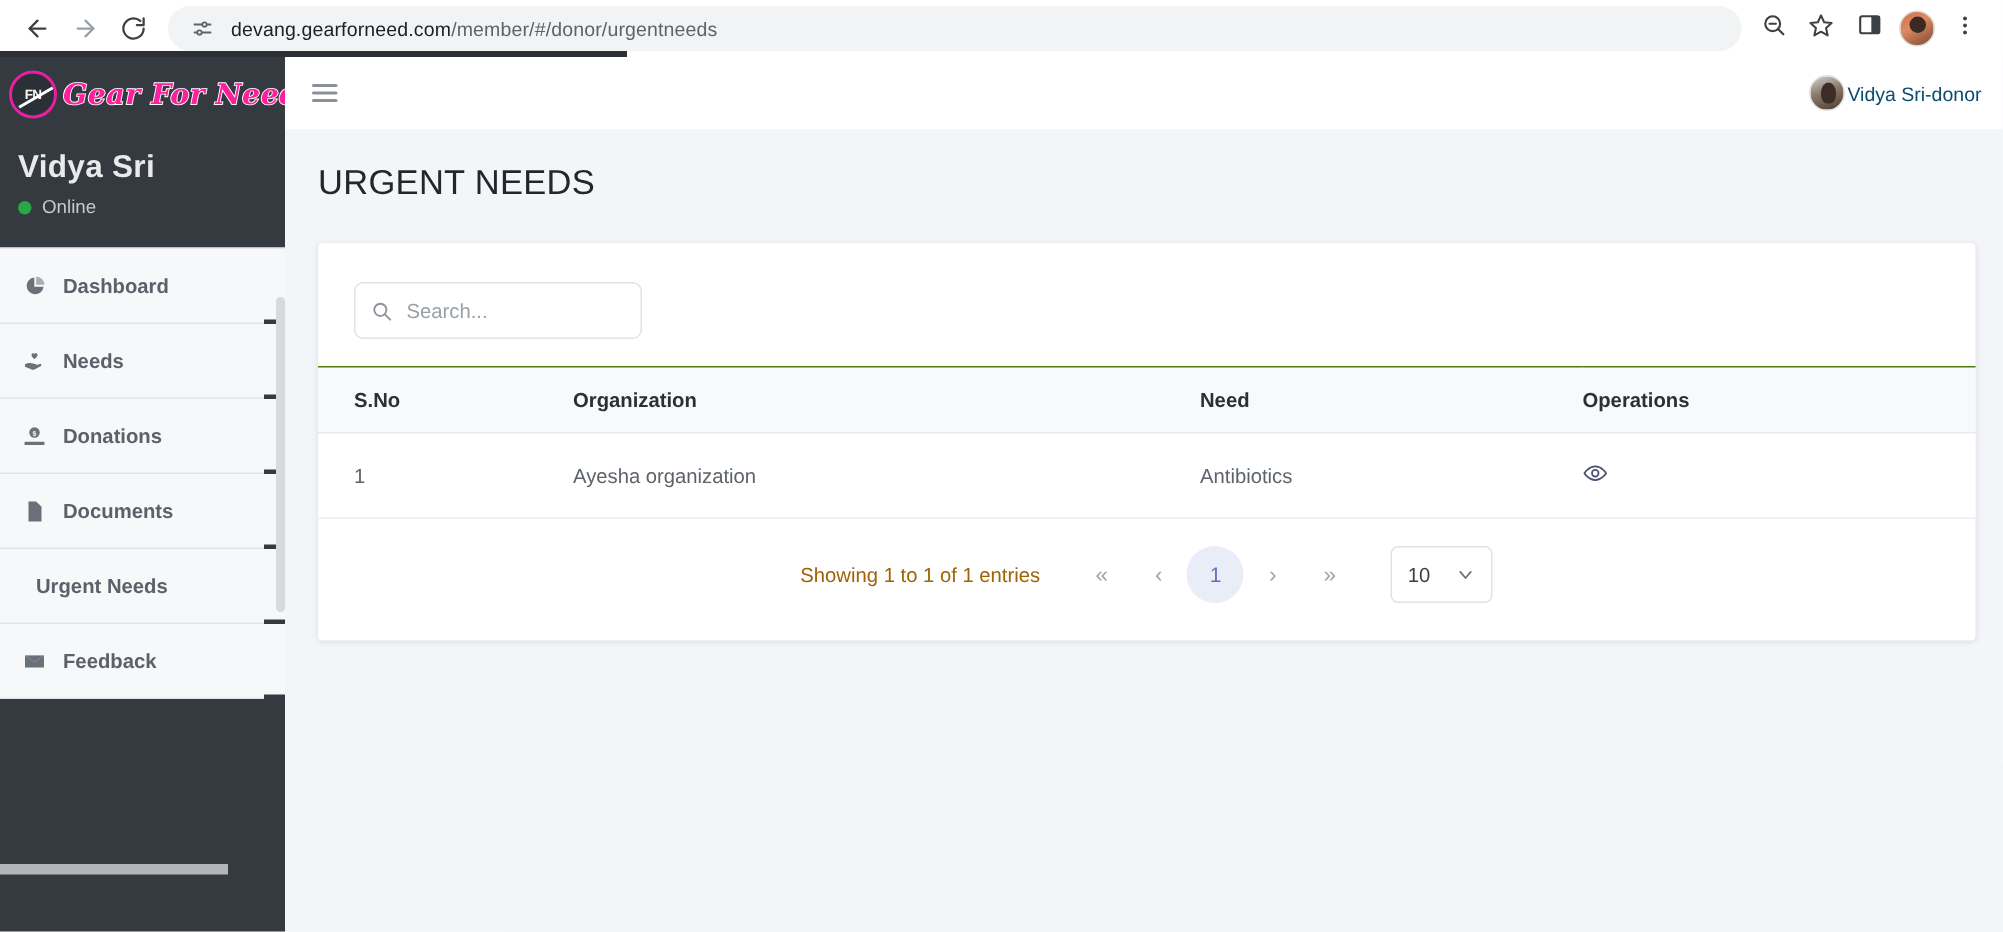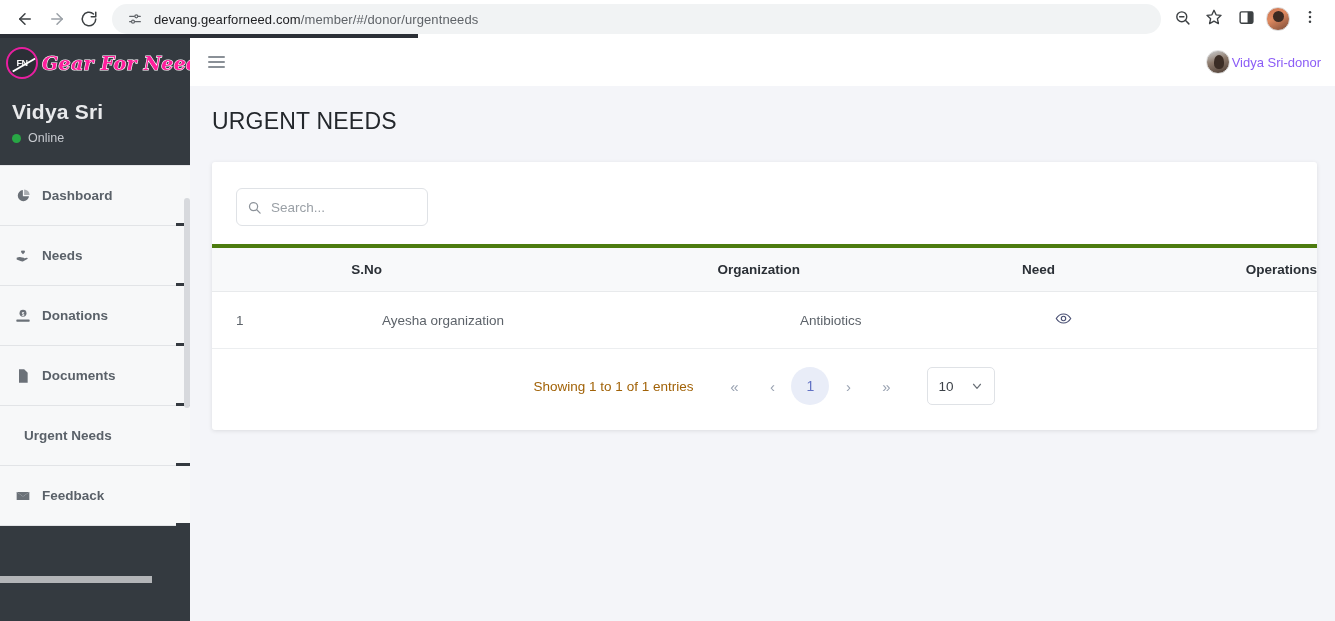--- a/index.html
+++ b/index.html
@@ -146,21 +146,21 @@
   .dot-online {
     width: 9px; height: 9px; border-radius: 50%;
     background: #28a745; display: inline-block;
   }
   .menu {
     margin-top: 6px;
     background: #f7f8f9;
     border-top: 1px solid #e6e7ea;
   }
   .menu-item {
-    height: 60px;
+    height: 50px;
     display: flex; align-items: center;
     padding-left: 14px;
     gap: 10px;
     font-size: 13.5px;
     font-weight: bold;
     color: #5a6169;
     border-bottom: 1px solid #e2e4e7;
     background: #f7f8f9;
     position: relative;
   }
@@ -204,21 +204,21 @@
     justify-content: space-between;
     padding: 0 14px 0 18px;
   }
   .hamburger {
     display: flex; flex-direction: column; gap: 3px;
     width: 17px;
   }
   .hamburger i { display: block; height: 2px; background: #8a9097; border-radius: 1px; }
   .topbar-user {
     display: flex; align-items: center; gap: 2px;
-    font-size: 13px; color: #8b5cf6;
+    font-size: 13px; color: #0c4a6e;
   }
   .topbar-avatar {
     width: 24px; height: 24px; border-radius: 50%;
     background: linear-gradient(160deg,#cfd3d6 0%, #8d7a6c 45%, #4a3b32 100%);
     position: relative; overflow: hidden;
     border: 1px solid #e2e2e2;
   }
   .topbar-avatar::after {
     content: ""; position: absolute;
     width: 10px; height: 14px; border-radius: 50% 50% 40% 40%;
@@ -255,26 +255,26 @@
     background: #fff;
   }
   .search-box .ph {
     font-size: 13.5px; color: #9aa0a6;
   }
   .search-icon { color: #8d939a; display: flex; }
 
   table { width: 100%; border-collapse: collapse; }
   thead th {
     background: #f8f9fa;
-    text-align: right;
+    text-align: left;
     font-size: 13.5px;
     font-weight: bold;
     color: #2b3036;
     padding: 14px 0 14px 0;
-    border-top: 4px solid #4d7c0f;
+    border-top: 1px solid #4d7c0f;
     border-bottom: 1px solid #e8eaec;
   }
   tbody td {
     font-size: 13.5px;
     color: #5d636a;
     padding: 18px 0;
     border-bottom: 1px solid #eceef0;
     background: #ffffff;
   }
   .col-sno { width: 170px; padding-left: 24px !important; }

